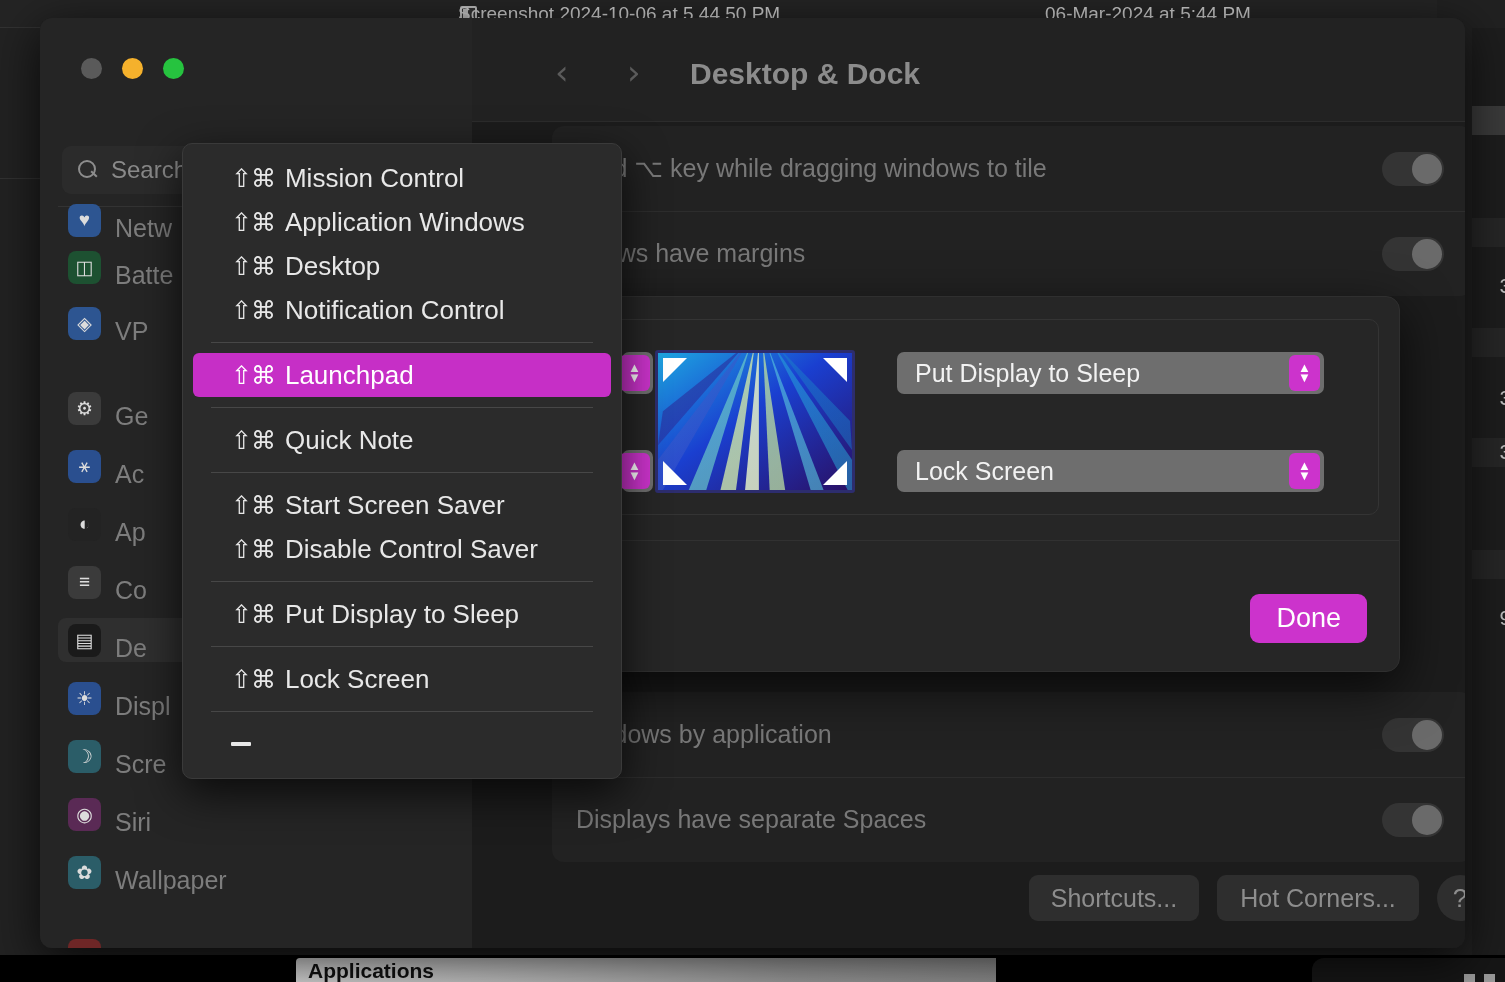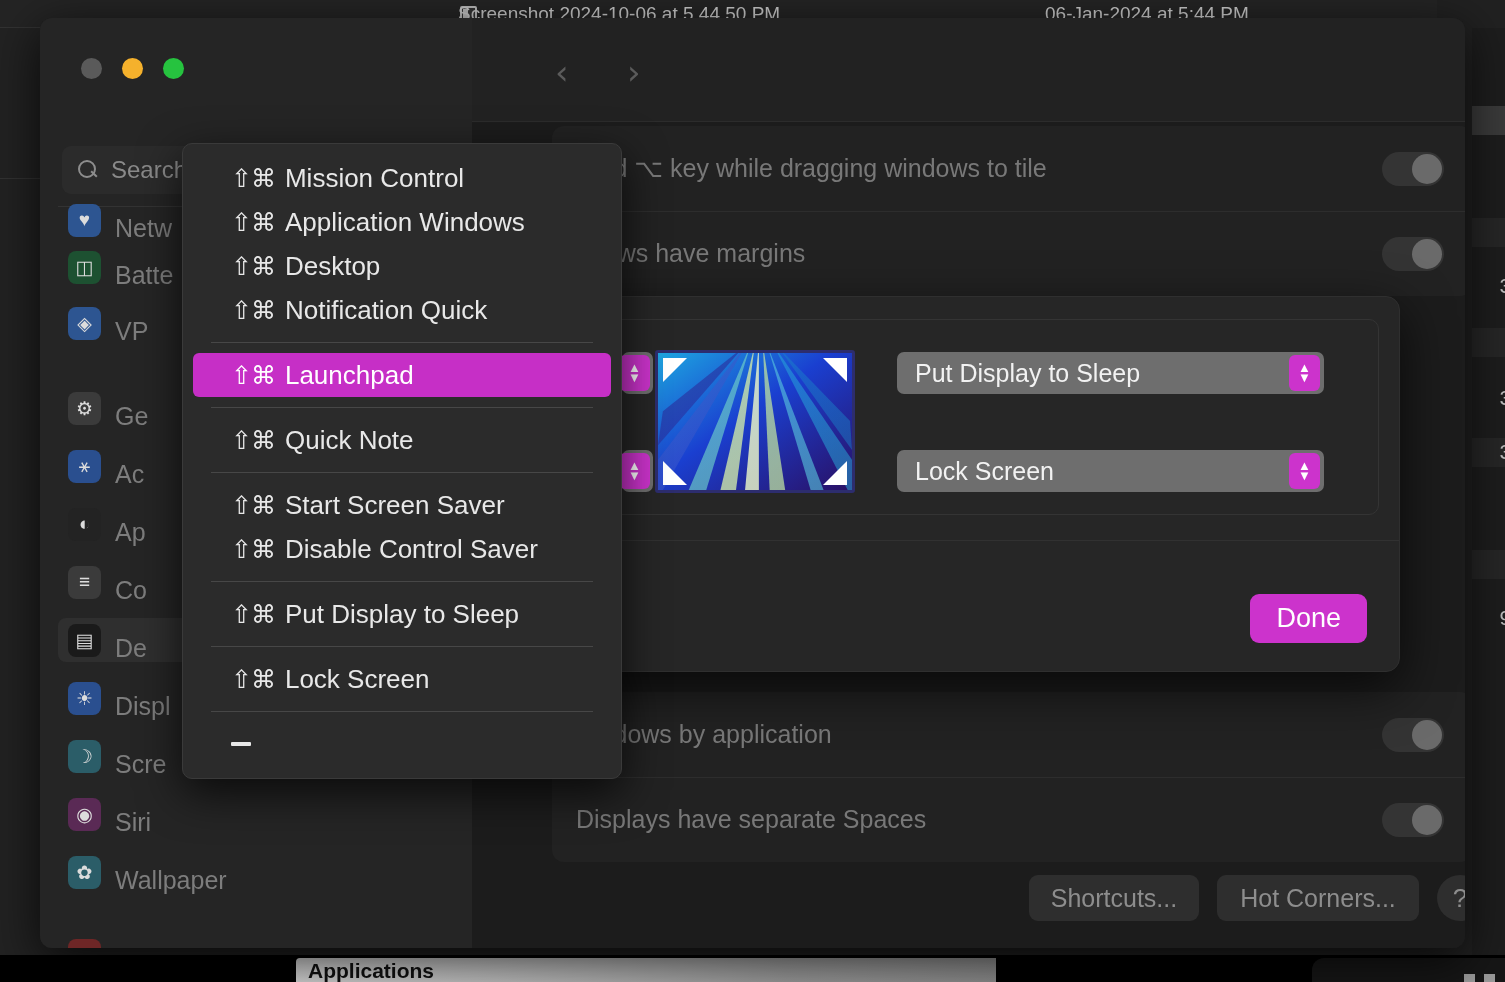--- a/index.html
+++ b/index.html
@@ -281,21 +281,21 @@
 </style>
 </head>
 <body>
 
 <div id="root">
 
   <div class="finder-window">
     <div class="finder-topbar">
       <div class="finder-col-icon"></div>
       <div class="finder-col-name">Screenshot 2024-10-06 at 5.44.50 PM</div>
-      <div class="finder-col-date">06-Jan-2024 at 5:44 PM</div>
+      <div class="finder-col-date">06-Mar-2024 at 5:44 PM</div>
     </div>
 
     <div class="finder-sidebar">
       <div class="fs-divider" style="top:150px"></div>
 
     </div>
 
     <div class="finder-sizecol">
       <div class="fsz-row" style="top:10px"></div>
       <div class="fsz-row sel" style="top:78px"></div>
@@ -396,20 +396,21 @@
       <div class="ss-item" style="top:915px">
         <div class="ss-ico" style="background:#6e2626">●</div>
         <div class="ss-label">Notifications</div>
       </div>
     </div>
 
     <div class="ss-detail">
       <div class="ss-header">
         <div class="nav-arrow nav-back">‹</div>
         <div class="nav-arrow nav-fwd">›</div>
+        <div class="ss-title">Desktop &amp; Dock</div>
       </div>
 
       <div class="pref-card" style="top:108px">
         <div class="pref-row">
           <div class="pref-label">Hold ⌥ key while dragging windows to tile</div>
           <div class="switch">
               <div class="knob"></div>
             </div>
         </div>
         <div class="pref-row">
@@ -515,21 +516,21 @@
     <div class="mi">
       <span class="keys">⇧⌘</span>
       <span class="mlabel">Application Windows</span>
     </div>
     <div class="mi">
       <span class="keys">⇧⌘</span>
       <span class="mlabel">Desktop</span>
     </div>
     <div class="mi">
       <span class="keys">⇧⌘</span>
-      <span class="mlabel">Notification Quick</span>
+      <span class="mlabel">Notification Control</span>
     </div>
 
     <div class="mi-sep"></div>
 
     <div class="mi active">
       <span class="keys">⇧⌘</span>
       <span class="mlabel">Launchpad</span>
     </div>
 
     <div class="mi-sep"></div>

